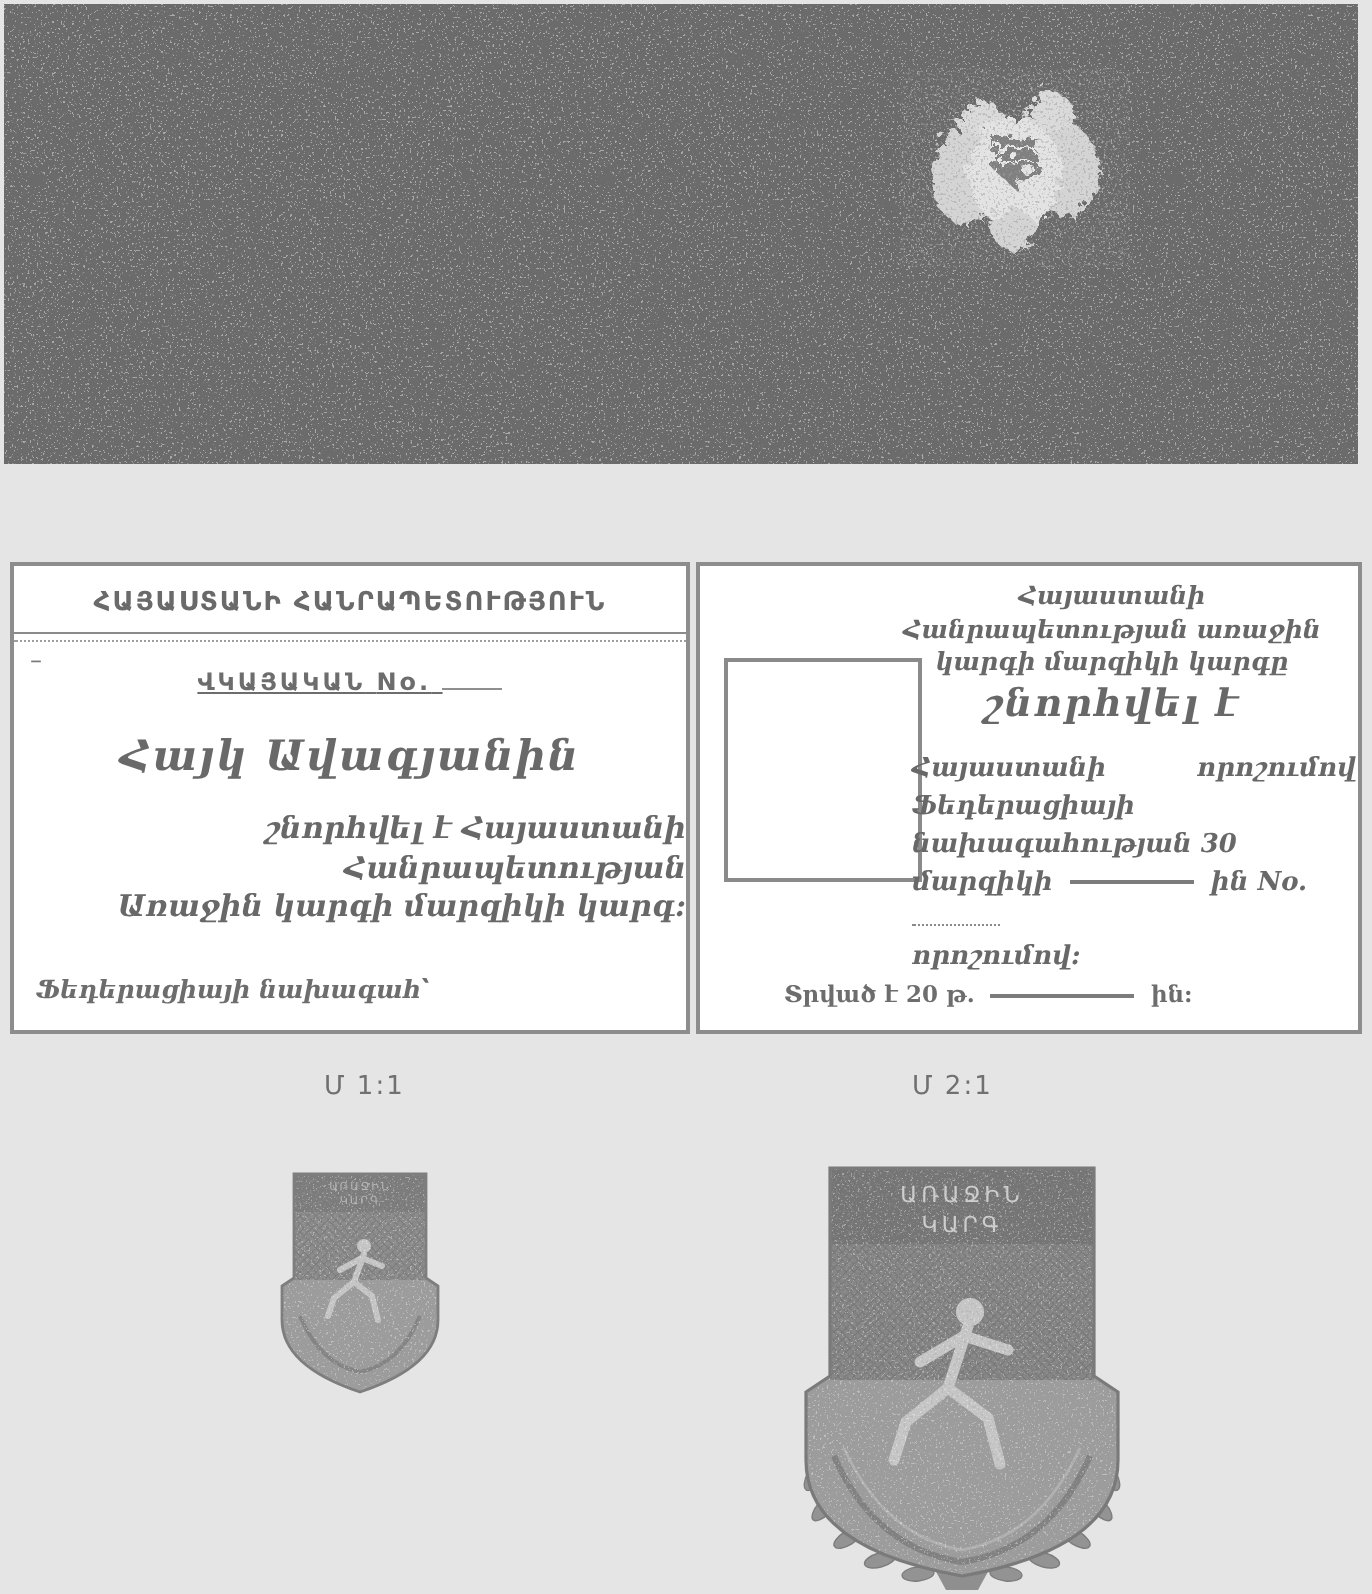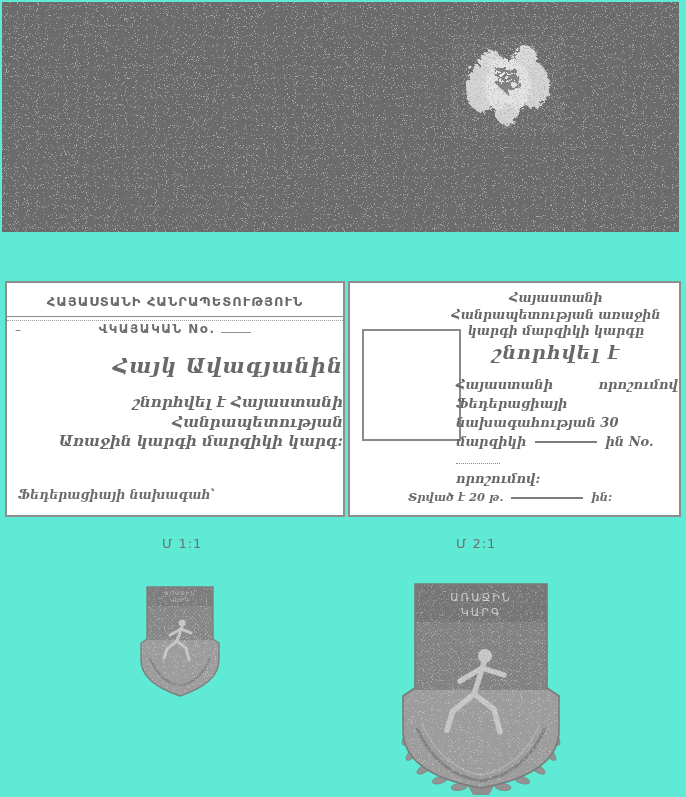--- a/index.html
+++ b/index.html
@@ -1,55 +1,55 @@
 <!DOCTYPE html>
 <html><head>
 <meta charset="utf-8">
 <style>
   html,body{margin:0;padding:0;background:#ffffff;}
   .page{
-    position:relative;width:686px;height:797px;background:#5eead4;
+    position:relative;width:686px;height:797px;background:#e5e5e5;
     font-family:"DejaVu Sans",sans-serif;color:#676767;overflow:hidden;
   }
   
   .banner{position:absolute;left:2px;top:2px;width:677px;height:230px;}
   
   .cert{position:absolute;left:5px;top:281px;width:676px;height:236px;display:flex;}
   .panel{position:relative;border:2px solid #8d8d8d;background:#fff;box-sizing:border-box;}
   .panel.front{width:340px;}
   .panel.inside{flex:1;margin-left:3px;}
   .country{margin-top:11px;text-align:center;font-size:13px;font-weight:bold;
     letter-spacing:1px;color:#6a6a6a;}
   .rule{margin-top:7px;height:3px;border-top:1px solid #8b8b8b;border-bottom:1px dotted #9e9e9e;}
   .stray{position:absolute;left:8px;top:40px;font-size:12px;color:#7a7a7a;}
-  .certno{margin-top:1px;text-align:center;font-size:12px;font-weight:bold;
-    letter-spacing:1.5px;color:#6d6d6d;}
+  .certno{margin-top:13px;text-align:center;font-size:12px;font-weight:bold;
+    letter-spacing:1.5px;color:#6d6d6d;text-decoration:underline;}
   .blank-solid{display:inline-block;width:30px;border-bottom:1px solid #8f8f8f;height:10px;vertical-align:baseline;}
-  .name{margin-top:17px;text-align:right;font-family:"DejaVu Serif",serif;
+  .name{margin-top:17px;text-align:center;font-family:"DejaVu Serif",serif;
     font-style:italic;font-weight:bold;font-size:21px;letter-spacing:1px;color:#696969;}
   .award{margin-top:15px;text-align:right;font-family:"DejaVu Serif",serif;
     font-style:italic;font-weight:bold;font-size:15px;line-height:1.3;color:#686868;}
   .signature{position:absolute;left:11px;bottom:13px;font-family:"DejaVu Serif",serif;
     font-style:italic;font-weight:bold;font-size:12.5px;color:#6d6d6d;}
   
   .r-header{position:absolute;right:6px;top:7px;width:234px;text-align:center;
     font-family:"DejaVu Serif",serif;font-style:italic;font-weight:bold;
     font-size:12.5px;line-height:1.32;color:#686868;}
   .r-header .emph{font-size:19px;letter-spacing:1px;}
   .photo-box{position:absolute;left:12px;top:46px;width:95px;height:108px;
     border:2px solid #8a8a8a;background:#fff;}
   .r-body{position:absolute;left:106px;top:93px;width:222px;
     font-family:"DejaVu Serif",serif;font-style:italic;font-weight:bold;
     font-size:13px;line-height:1.45;color:#686868;}
   .r-body .spread{display:flex;justify-content:space-between;}
   .dash{display:inline-block;height:2px;background:#7c7c7c;vertical-align:middle;margin:0 4px;}
   .dash.w64{width:62px;} .dash.w70{width:72px;}
   .blank-dot{display:inline-block;width:44px;border-bottom:1px dotted #8a8a8a;height:10px;}
-  .issued{position:absolute;left:58px;bottom:11px;font-family:"DejaVu Serif",serif;
-    font-style:italic;font-weight:bold;font-size:11.5px;color:#6d6d6d;white-space:nowrap;margin-top:40px;}
+  .issued{position:absolute;left:42px;bottom:11px;font-family:"DejaVu Serif",serif;
+    font-weight:bold;font-size:11.5px;color:#6d6d6d;white-space:nowrap;margin-top:40px;}
   
   .scale-label{position:absolute;font-size:13px;font-weight:normal;color:#707070;letter-spacing:1px;}
   .scale-label.small{left:162px;top:536px;}
   .scale-label.large{left:456px;top:536px;}
   .badge-small{position:absolute;left:138px;top:584px;}
   .badge-large{position:absolute;left:397px;top:578px;}
   .defs-holder{position:absolute;width:0;height:0;}
 </style>
 </head>
 <body>

